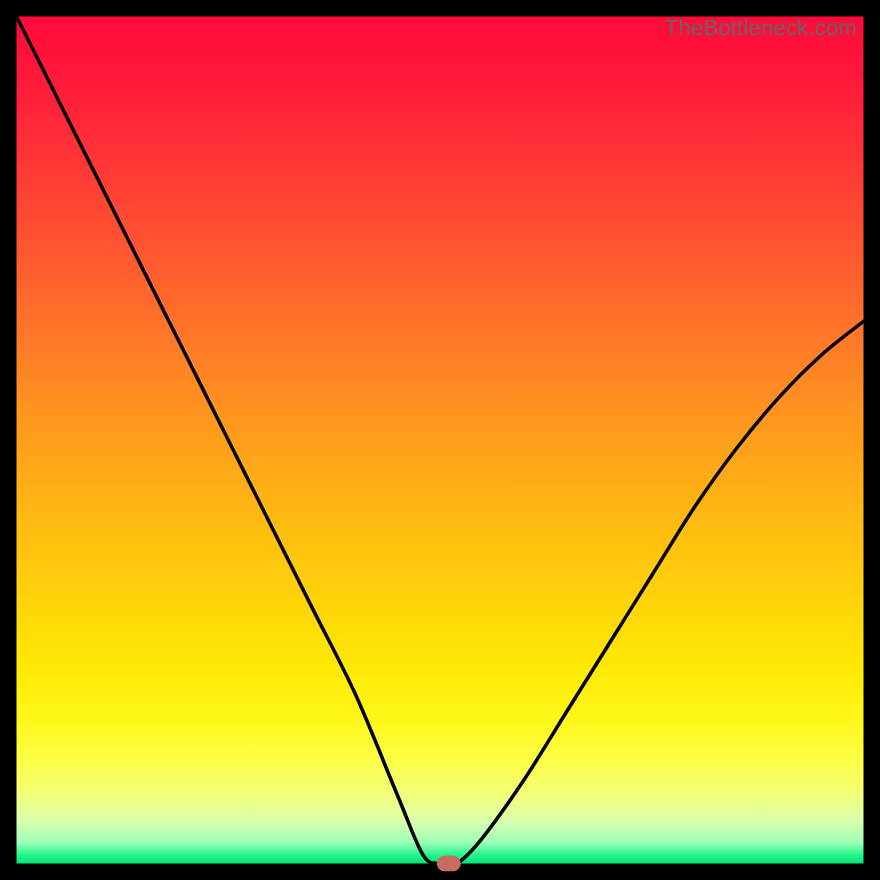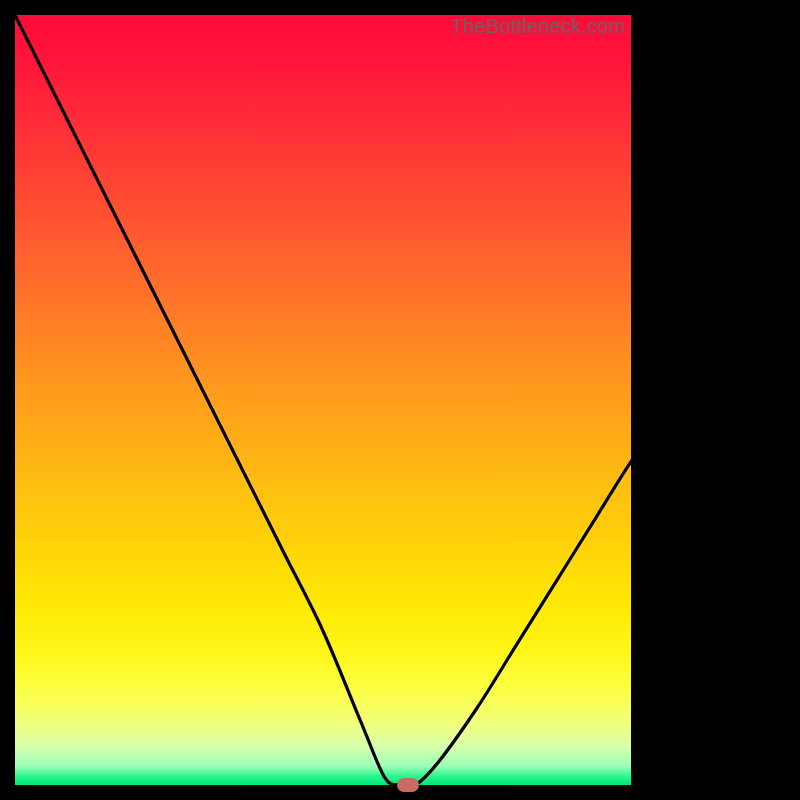--- a/index.html
+++ b/index.html
@@ -14,21 +14,21 @@
   .frame {
     position: relative;
     width: 800px;
     height: 800px;
     background: #000;
   }
   .plot-area {
     position: absolute;
     left: 15px;
     top: 15px;
-    width: 616px;
+    width: 770px;
     height: 770px;
     
     background: linear-gradient(to bottom,
       #ff0a3a 0%,
       #ff183a 7%,
       #ff2d38 14%,
       #ff4533 22%,
       #ff5e2f 30%,
       #ff7828 38%,
       #ff9220 46%,

